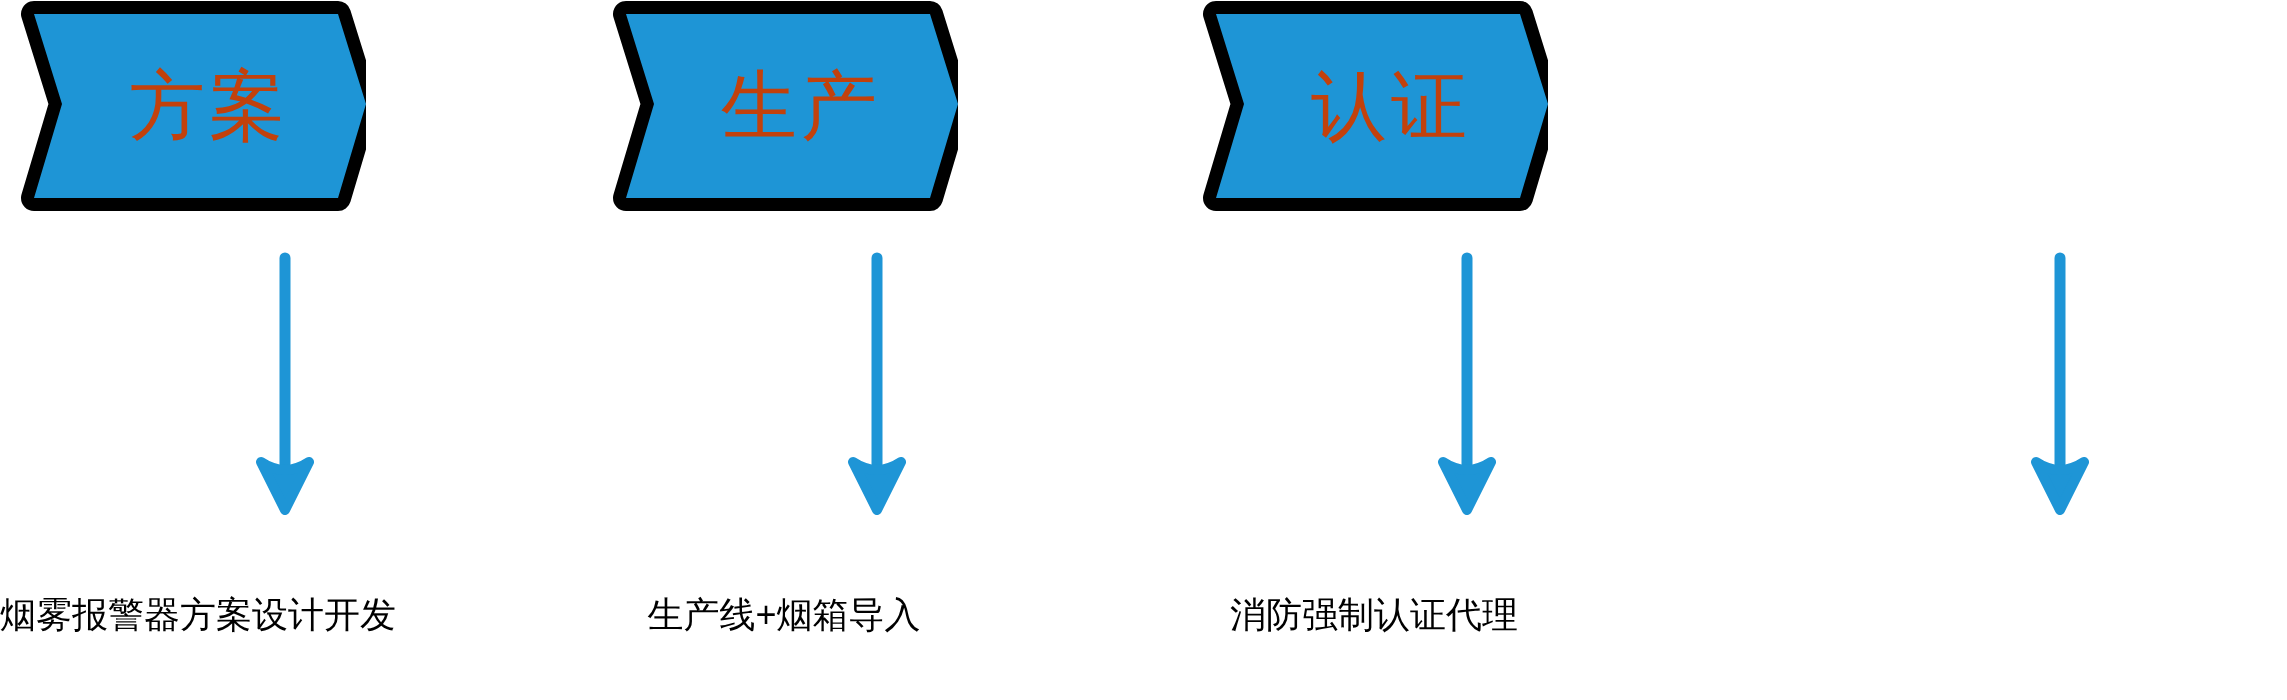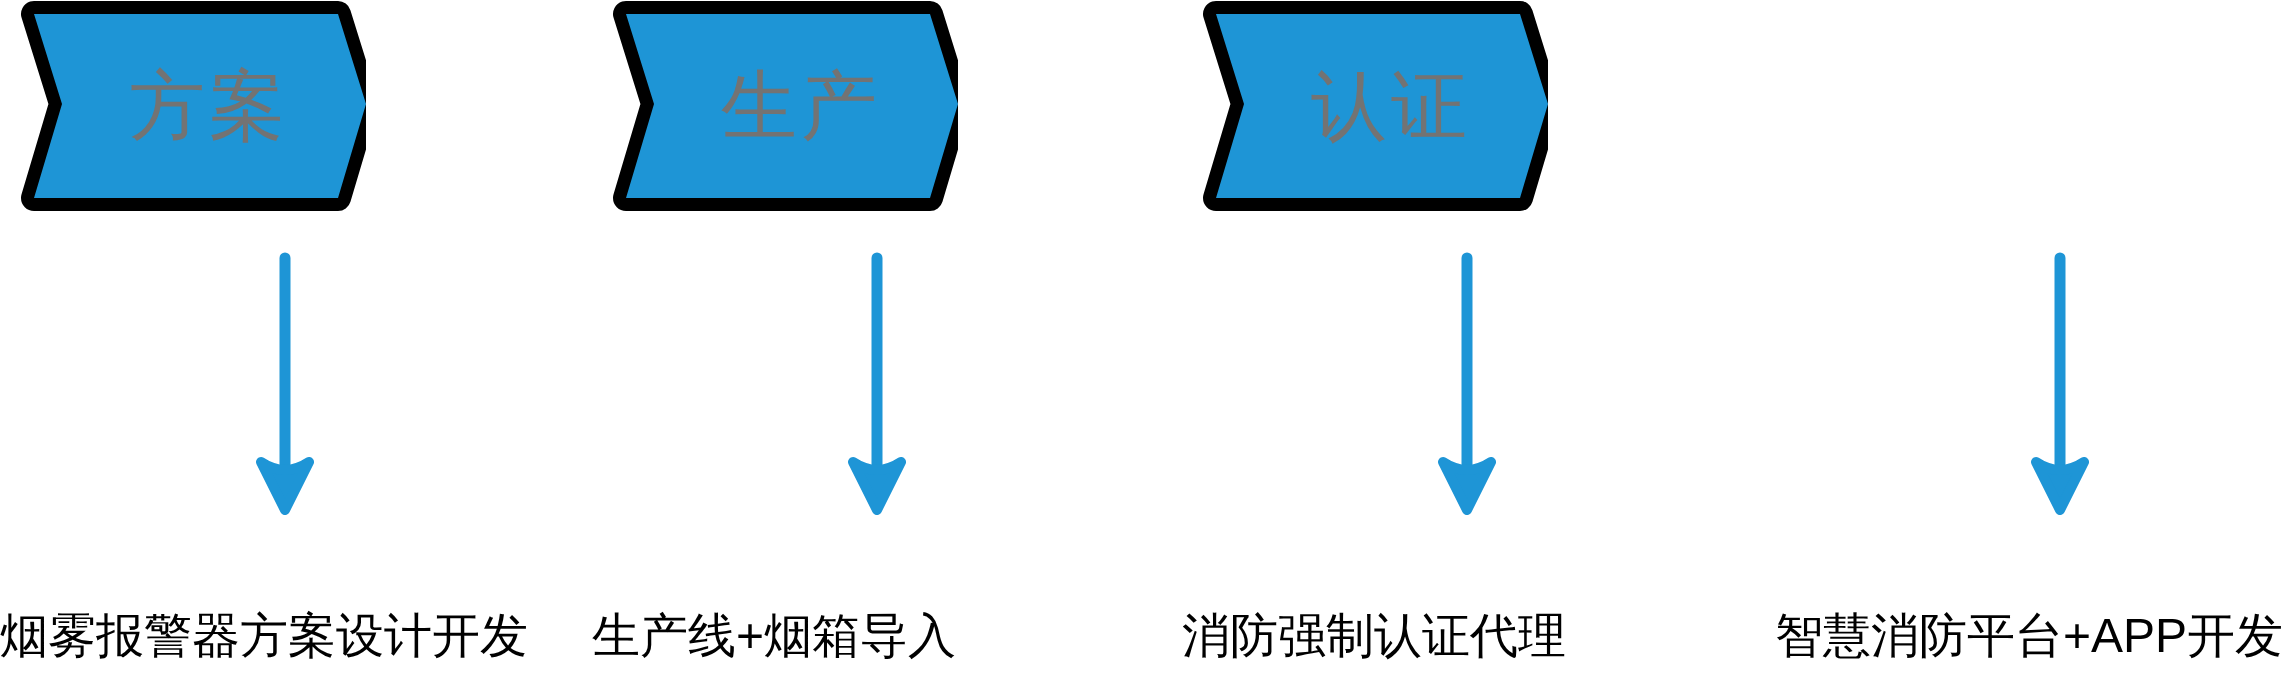--- a/index.html
+++ b/index.html
@@ -45,21 +45,21 @@
   }
   .chevron-label {
     position: absolute;
     left: 0;
     top: 0;
     width: 100%;
     height: 212px;
     display: flex;
     align-items: center;
     justify-content: center;
-    color: #737373;
+    color: #c2410c;
     font-size: 76px;
     line-height: 1;
     letter-spacing: 4px;
     font-weight: 400;
     pointer-events: none;
     padding-left: 34px;
     box-sizing: border-box;
   }
 
   
@@ -71,25 +71,25 @@
   }
   .arrow-svg {
     display: block;
     width: 80px;
     height: 266px;
   }
 
   
   .caption {
     position: absolute;
-    top: 608px;
+    top: 594px;
     width: 100%;
-    text-align: left;
+    text-align: center;
     color: #000000;
-    font-size: 48px;
+    font-size: 36px;
     line-height: 1.16;
     white-space: nowrap;
     font-weight: 400;
   }
 </style>
 </head>
 <body>
 
 <div id="diagram">
 
@@ -156,16 +156,15 @@
   <div class="stage" style="left:1793px; width:348px;">
 
 
     <div class="arrow-wrap" style="left:227px;">
       <svg class="arrow-svg" viewBox="0 0 80 266">
         <line x1="40" y1="6" x2="40" y2="232" stroke="#1E95D6" stroke-width="11" stroke-linecap="round"></line>
         <path d="M 40 258 L 16 210 Q 40 226 64 210 Z" fill="#1E95D6" stroke="#1E95D6" stroke-width="10" stroke-linejoin="round"></path>
       </svg>
     </div>
 
-    <div class="caption" style="left:-18px; width:384px;">智慧消防平台+APP开发</div>
   </div>
 
 </div>
 
 </body></html>

